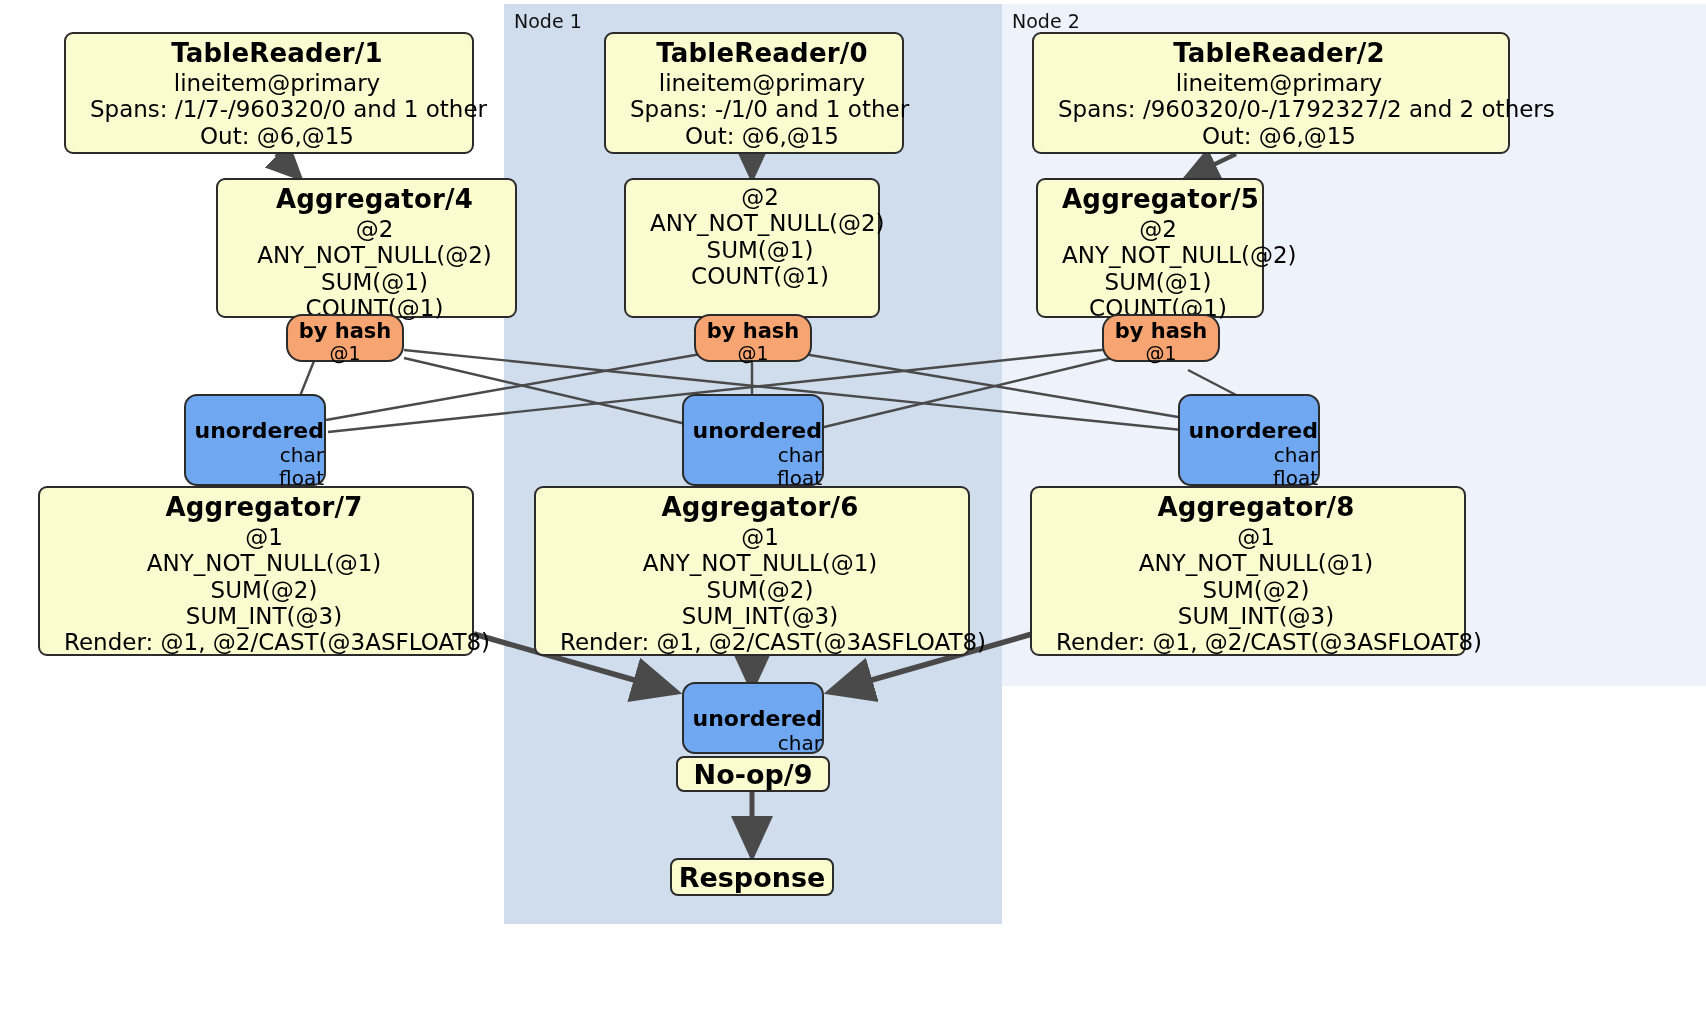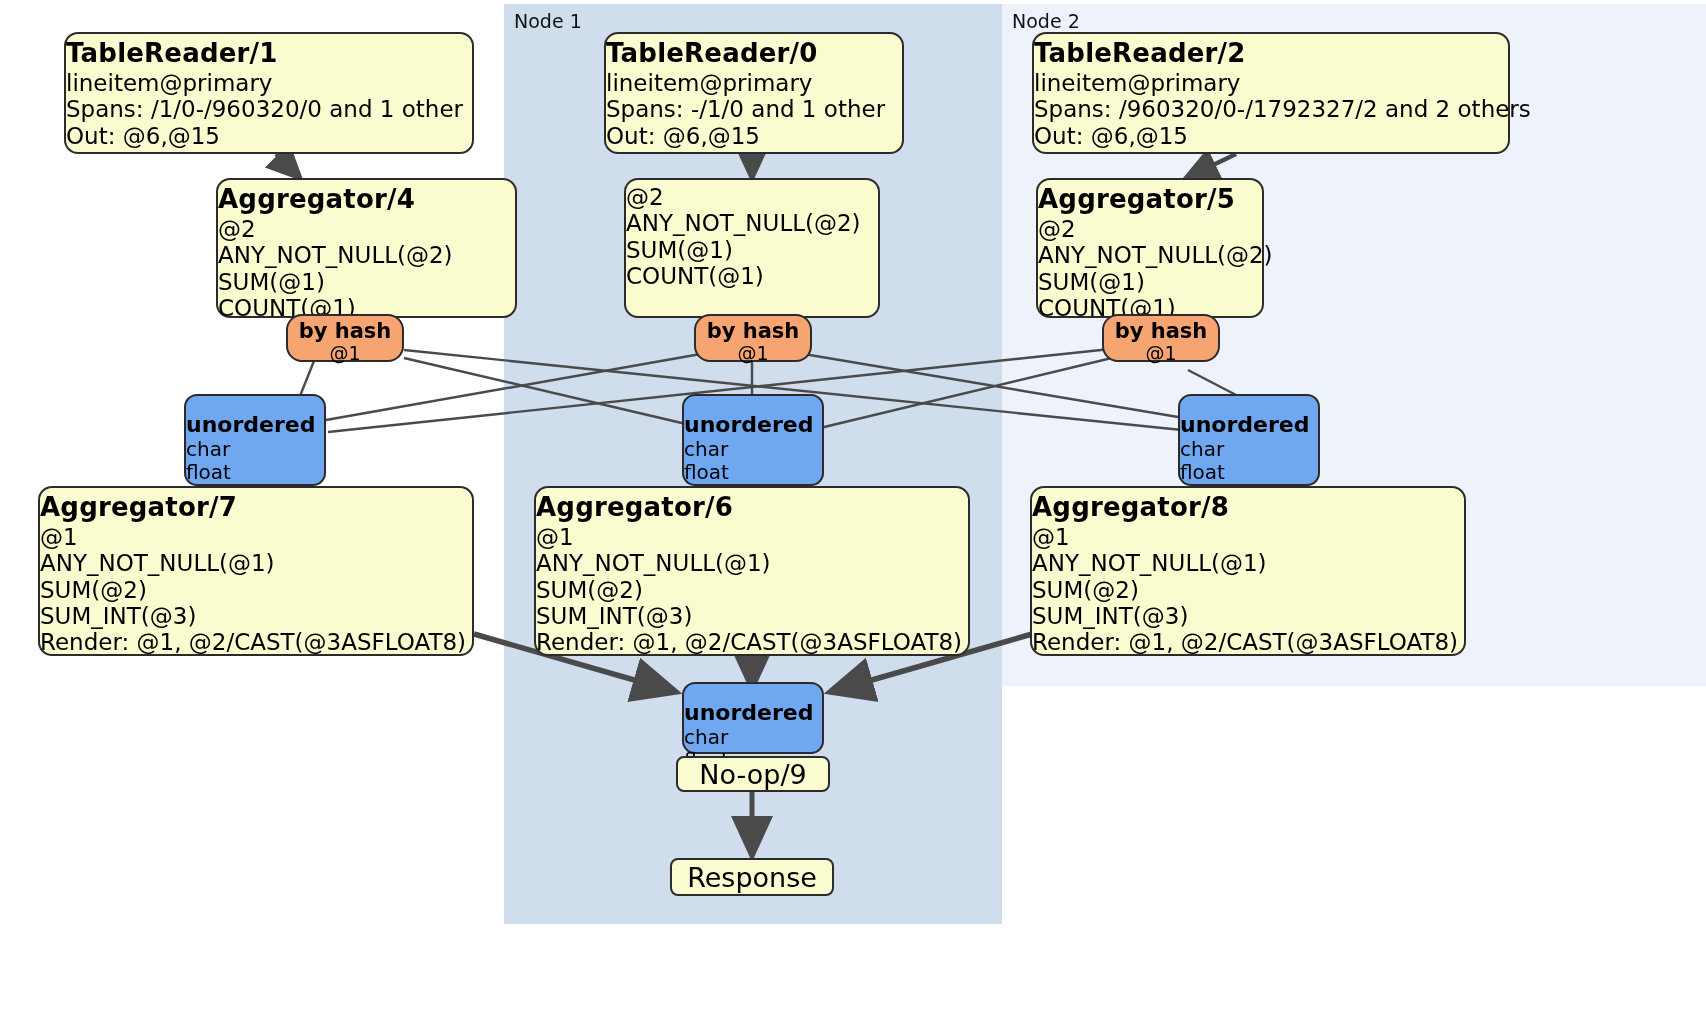--- a/index.html
+++ b/index.html
@@ -18,22 +18,23 @@
   }
 
   
   #edges{position:absolute;left:0;top:0;width:1706px;height:1016px;pointer-events:none;}
 
   
   .box{
     position:absolute;box-sizing:border-box;
     border:2px solid #2b2b2b;
     background:#fbfbd0;
-    border-radius:14px;
-    padding:4px 8px 6px 0;
+    border-radius:9px;
+    text-align:center;
+    padding:4px 8px 6px 24px;
     color:#000;
   }
   .box .title{font-weight:bold;font-size:26px;line-height:1.22;letter-spacing:.2px;}
   .box .ln{font-size:23px;line-height:1.15;white-space:nowrap;}
 
   .router{
     position:absolute;box-sizing:border-box;
     border:2px solid #2b2b2b;
     background:#f6a471;
     border-radius:16px;
@@ -42,35 +43,35 @@
     padding-top:3px;
   }
   .router .title{font-weight:bold;font-size:21px;line-height:1.15;}
   .router .ln{font-size:19px;line-height:1.15;}
 
   .sync{
     position:absolute;box-sizing:border-box;
     border:2px solid #2b2b2b;
     background:#6fa8f0;
     border-radius:13px;
-    text-align:left;
+    text-align:right;
     color:#000;
-    padding-top:16px;
+    padding-top:22px;
   }
   .sync .title{font-weight:bold;font-size:22px;line-height:1.2;}
   .sync .ln{font-size:20px;line-height:1.14;}
 
   .small-box{
     position:absolute;box-sizing:border-box;
     border:2px solid #2b2b2b;
     background:#fbfbd0;
     border-radius:8px;
     text-align:center;
     display:flex;align-items:center;justify-content:center;
-    font-weight:normal;font-size:27px;color:#000;
+    font-weight:bold;font-size:27px;color:#000;
   }
 </style>
 </head>
 <body>
 
 <div id="stage">
 
   <div class="panel" style="left:504px;top:4px;width:498px;height:920px;background:#cfdded;">
     <span class="panel-label">Node 1</span>
   </div>
@@ -116,21 +117,21 @@
     </g>
 
     <g stroke="#4a4a4a" stroke-width="5" fill="none" marker-end="url(#ahs)">
       <path d="M752,790 L752,856"></path>
     </g>
   </svg>
 
   <div class="box" style="left:64px;top:32px;width:410px;height:122px;">
     <div class="title">TableReader/1</div>
     <div class="ln">lineitem@primary</div>
-    <div class="ln">Spans: /1/0-/960320/0 and 1 other</div>
+    <div class="ln">Spans: /1/7-/960320/0 and 1 other</div>
     <div class="ln">Out: @6,@15</div>
   </div>
 
   <div class="box" style="left:604px;top:32px;width:300px;height:122px;">
     <div class="title">TableReader/0</div>
     <div class="ln">lineitem@primary</div>
     <div class="ln">Spans: -/1/0 and 1 other</div>
     <div class="ln">Out: @6,@15</div>
   </div>
 

